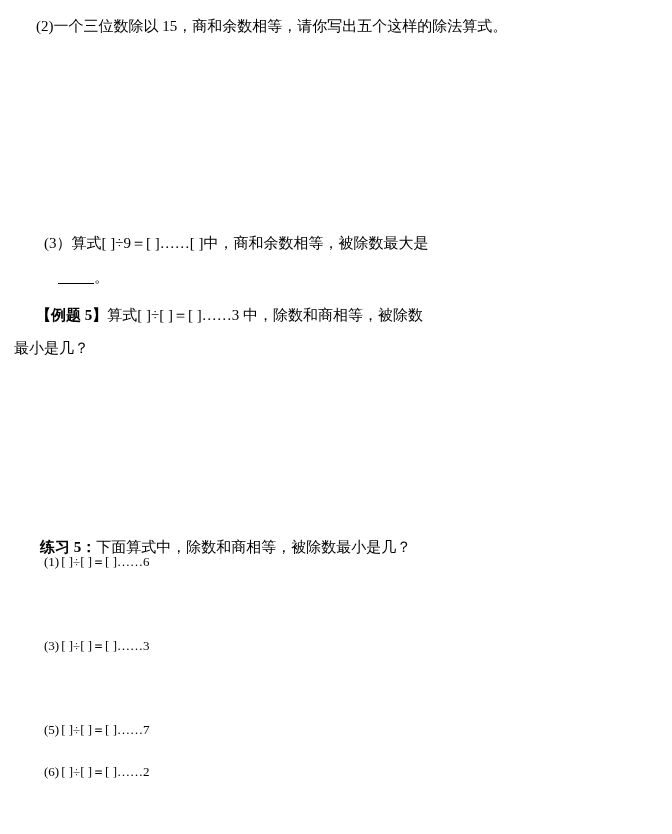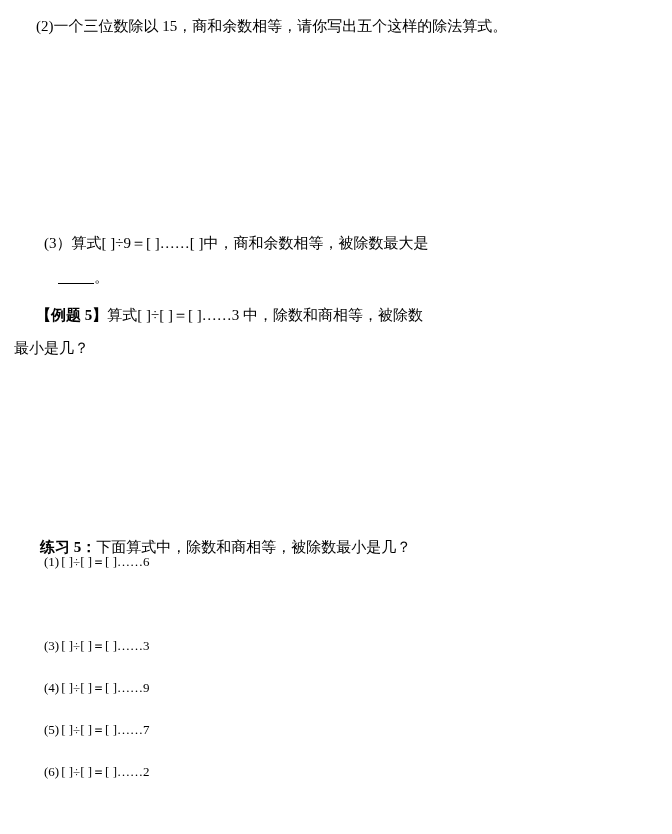--- a/index.html
+++ b/index.html
@@ -63,23 +63,20 @@
 
   <div class="eq-row" style="top: 553px; left: 44px;">
     <span class="num">(1)</span><span>[        ]÷[        ]＝[        ]……6</span>
   </div>
 
 
   <div class="eq-row" style="top: 637px; left: 44px;">
     <span class="num">(3)</span><span>[        ]÷[        ]＝[        ]……3</span>
   </div>
 
-  <div class="eq-row" style="top: 679px; left: 44px;">
-    <span class="num">(4)</span><span>[        ]÷[        ]＝[        ]……9</span>
-  </div>
 
   <div class="eq-row" style="top: 721px; left: 44px;">
     <span class="num">(5)</span><span>[        ]÷[        ]＝[        ]……7</span>
   </div>
 
   <div class="eq-row" style="top: 763px; left: 44px;">
     <span class="num">(6)</span><span>[        ]÷[        ]＝[        ]……2</span>
   </div>
 
 </div>

